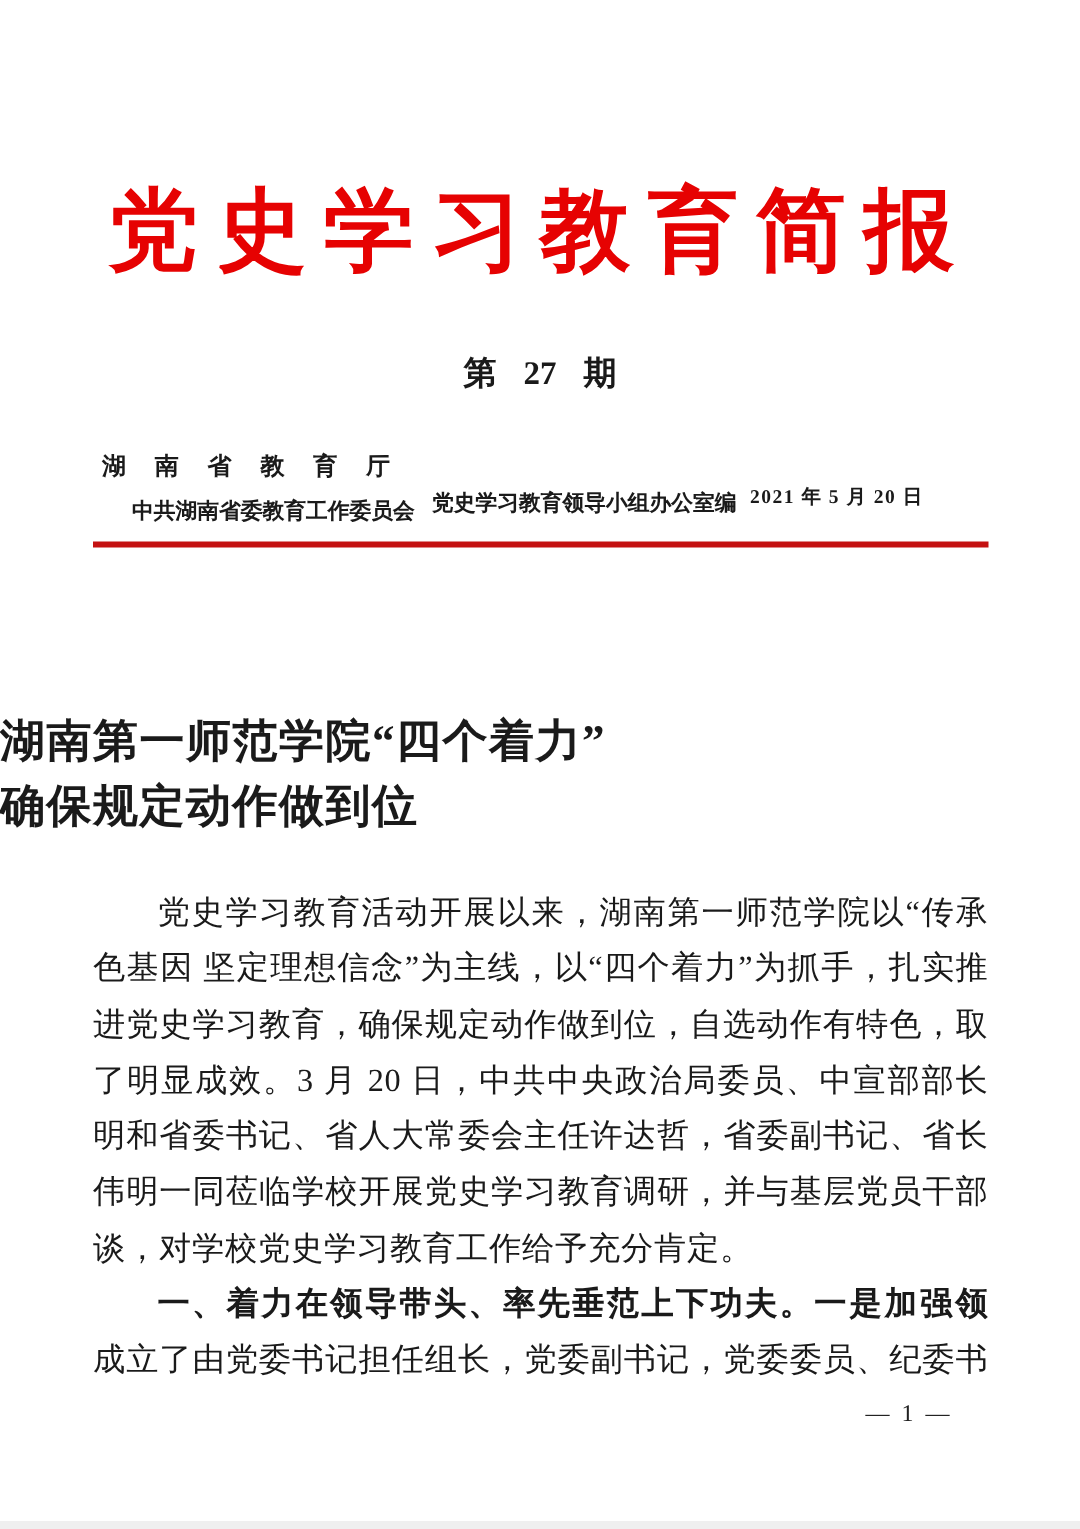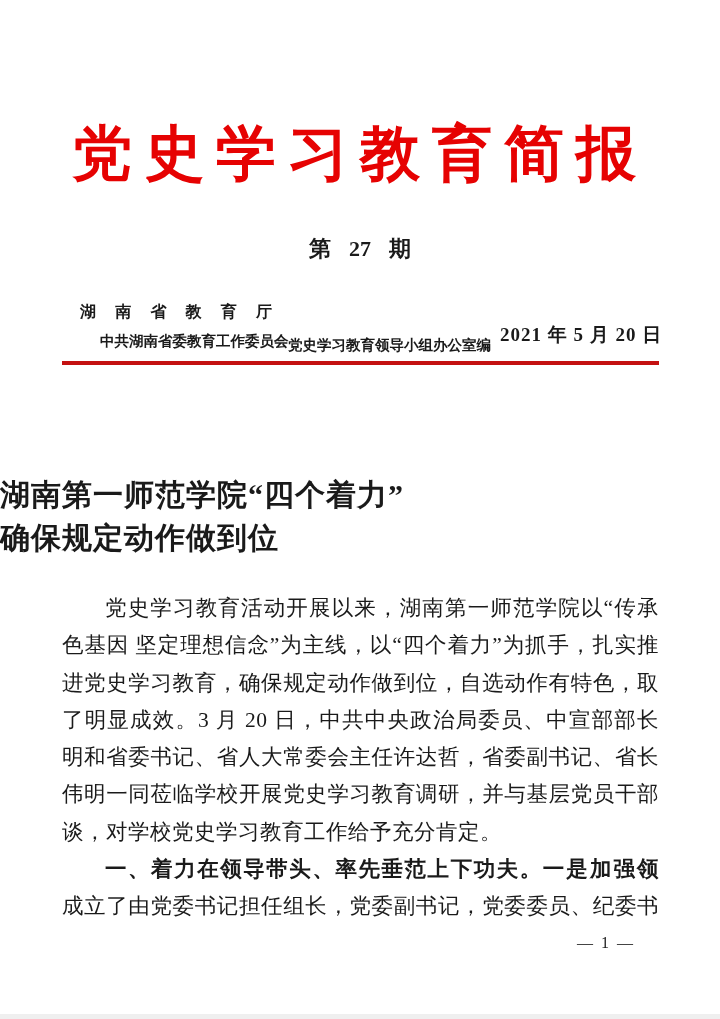--- a/index.html
+++ b/index.html
@@ -43,21 +43,21 @@
     align-items: baseline;
     gap: 18px;
     font-size: 22px;
     font-weight: bold;
     line-height: 30px;
   }
 
   
   .org-block {
     position: absolute;
-    left: 80px;
+    left: 68px;
     top: 301px;
     width: 192px;
   }
   .org-line1 {
     font-size: 16px;
     font-weight: bold;
     line-height: 22px;
     text-align: justify;
     text-align-last: justify;
     margin-bottom: 7px;
@@ -67,30 +67,30 @@
     font-weight: bold;
     line-height: 22px;
     text-align: justify;
     text-align-last: justify;
     white-space: nowrap;
     margin-left: 20px;
   }
   .editor-line {
     position: absolute;
     left: 288px;
-    top: 336px;
+    top: 326px;
     font-size: 14.5px;
     font-weight: bold;
     white-space: nowrap;
   }
   .date-line {
     position: absolute;
     left: 500px;
     top: 322px;
-    font-size: 19px;
+    font-size: 13px;
     font-weight: bold;
     letter-spacing: 1px;
     white-space: nowrap;
     font-family: Liberation Serif, serif;
   }
 
   .red-rule {
     position: absolute;
     left: 62px;
     top: 361px;

